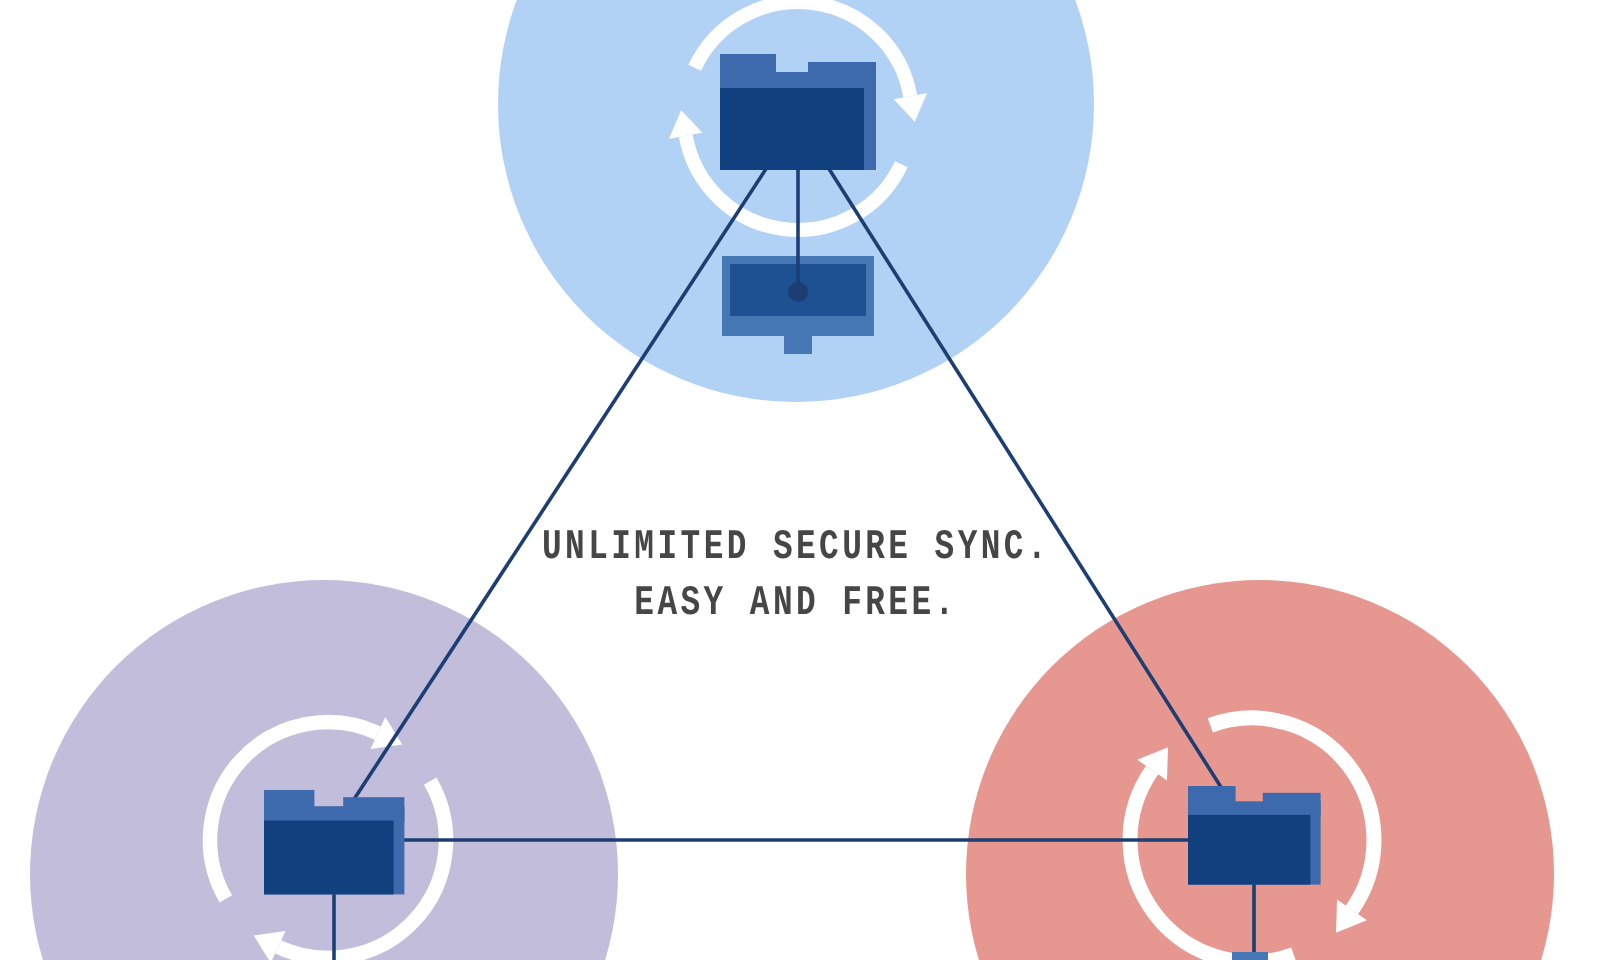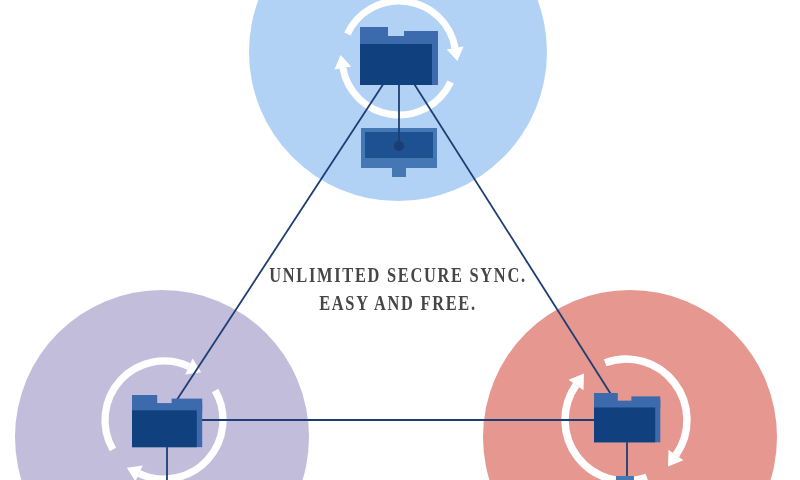--- a/index.html
+++ b/index.html
@@ -1,19 +1,19 @@
 <!DOCTYPE html>
 <html><head>
 <meta charset="utf-8">
 <style>
   html,body { margin:0; padding:0; background:#fff; }
   #stage {
     position:relative; width:800px; height:480px;
     overflow:hidden; background:#ffffff;
-    font-family:Liberation Serif, serif;
+    font-family:Liberation Mono, monospace;
   }
   #scene { position:absolute; left:0; top:0; }
   .tagline {
     position:absolute; left:198px; top:261px; width:400px;
     text-align:center; color:#464646;
     font-weight:bold; font-size:21px; line-height:28px;
     letter-spacing:2.2px;
     transform:scaleX(0.78); transform-origin:50% 0;
     white-space:nowrap;
   }

